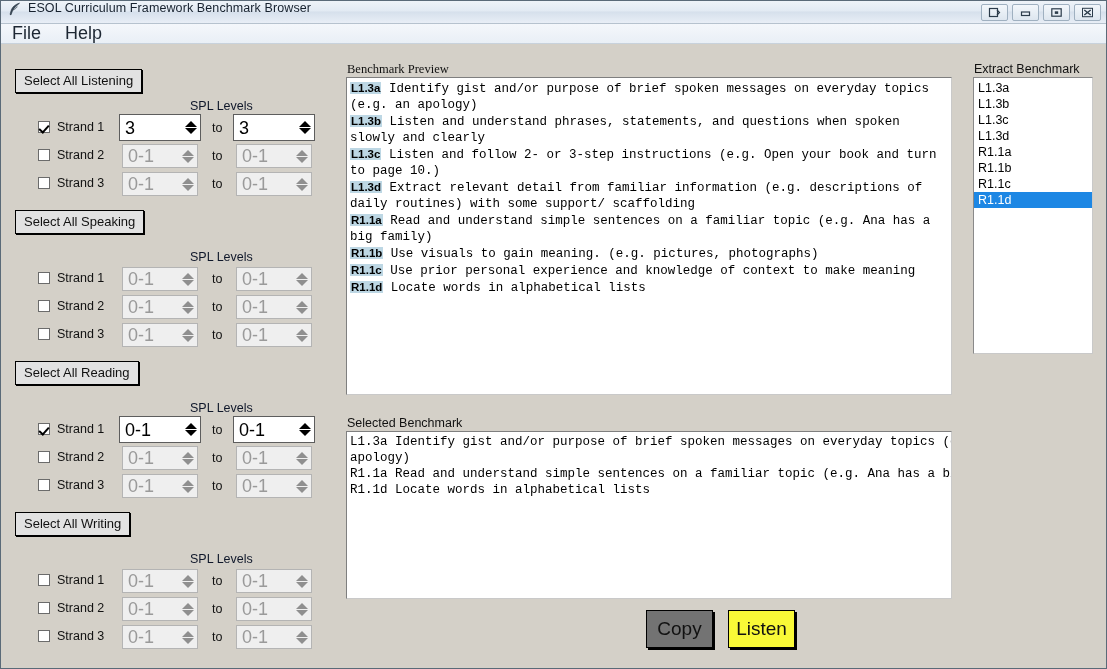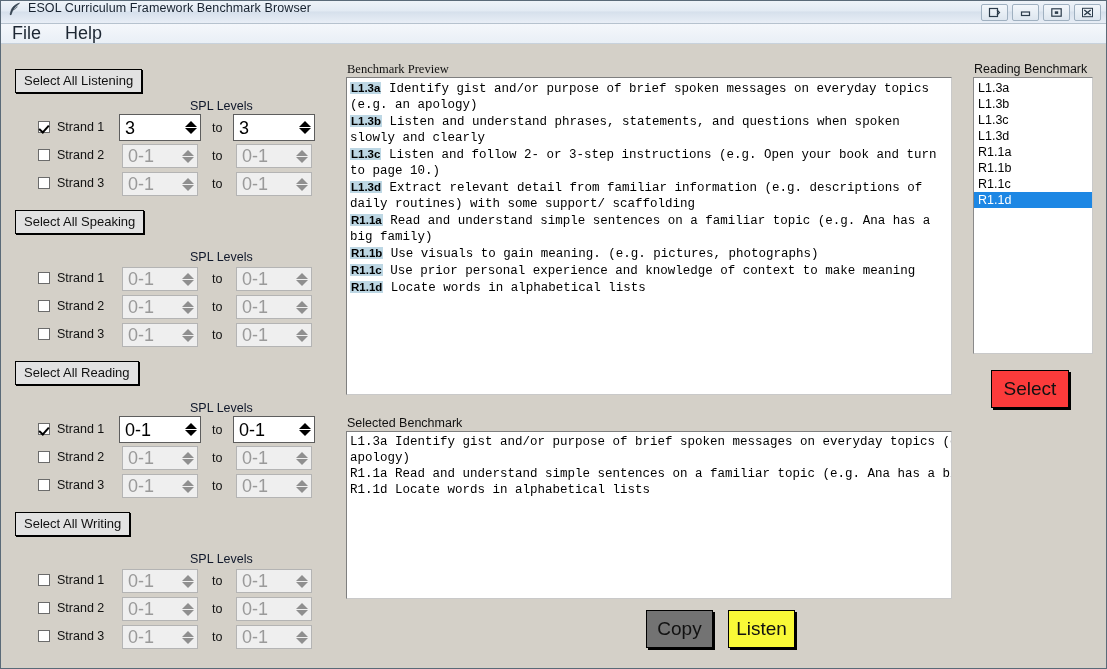--- a/index.html
+++ b/index.html
@@ -459,35 +459,32 @@
         </div>
         <div class="to-lbl" style="left: 211px; top: 586px;">to</div>
       </div>
 
     <div class="panel-label" style="left:346px; top:18px;font-family:Liberation Serif, serif;">Benchmark Preview</div>
     <div class="textbox" id="preview-box" style="left:345px; top:33px; width:606px; height:318px;"><span class="bm-line"><span class="code">L1.3a</span><span> Identify gist and/or purpose of brief spoken messages on everyday topics (e.g. an apology)</span></span><span class="bm-line"><span class="code">L1.3b</span><span> Listen and understand phrases, statements, and questions when spoken slowly and clearly</span></span><span class="bm-line"><span class="code">L1.3c</span><span> Listen and follow 2- or 3-step instructions (e.g. Open your book and turn to page 10.)</span></span><span class="bm-line"><span class="code">L1.3d</span><span> Extract relevant detail from familiar information (e.g. descriptions of daily routines) with some support/ scaffolding</span></span><span class="bm-line"><span class="code">R1.1a</span><span> Read and understand simple sentences on a familiar topic (e.g. Ana has a big family)</span></span><span class="bm-line"><span class="code">R1.1b</span><span> Use visuals to gain meaning. (e.g. pictures, photographs)</span></span><span class="bm-line"><span class="code">R1.1c</span><span> Use prior personal experience and knowledge of context to make meaning</span></span><span class="bm-line"><span class="code">R1.1d</span><span> Locate words in alphabetical lists</span></span></div>
 
     <div class="panel-label" style="left:346px; top:372px;">Selected Benchmark</div>
     <div class="textbox" id="selected-box" style="left:345px; top:387px; width:606px; height:168px;"><span class="sel-line">L1.3a Identify gist and/or purpose of brief spoken messages on everyday topics (e.g. an</span><span class="sel-line">apology)</span><span class="sel-line">R1.1a Read and understand simple sentences on a familiar topic (e.g. Ana has a big family)</span><span class="sel-line">R1.1d Locate words in alphabetical lists</span></div>
 
-    <div class="panel-label" style="left:973px; top:18px;">Reading Benchmark</div>
+    <div class="panel-label" style="left:973px; top:18px;">Extract Benchmark</div>
     <div id="listbox" style="left:972px; top:33px; width:120px; height:277px;">
         <div class="lb-item">L1.3a</div>
         <div class="lb-item">L1.3b</div>
         <div class="lb-item">L1.3c</div>
         <div class="lb-item">L1.3d</div>
         <div class="lb-item">R1.1a</div>
         <div class="lb-item">R1.1b</div>
         <div class="lb-item">R1.1c</div>
         <div class="lb-item sel">R1.1d</div>
       </div>
 
-    <div class="act-btn" id="btn-select" style="left: 990px; top: 326px; width: 78px; height: 38px; background: rgb(251, 59, 59);">
-      <span>Select</span>
-    </div>
 
     <div class="act-btn" id="btn-copy" style="left: 645px; top: 566px; width: 67px; height: 38px; background: #737373;">
       <span>Copy</span>
     </div>
     <div class="act-btn" id="btn-clear" style="left: 727px; top: 566px; width: 67px; height: 38px; background: rgb(249, 249, 55);">
       <span>Listen</span>
     </div>
 
   </div>
 </div>

